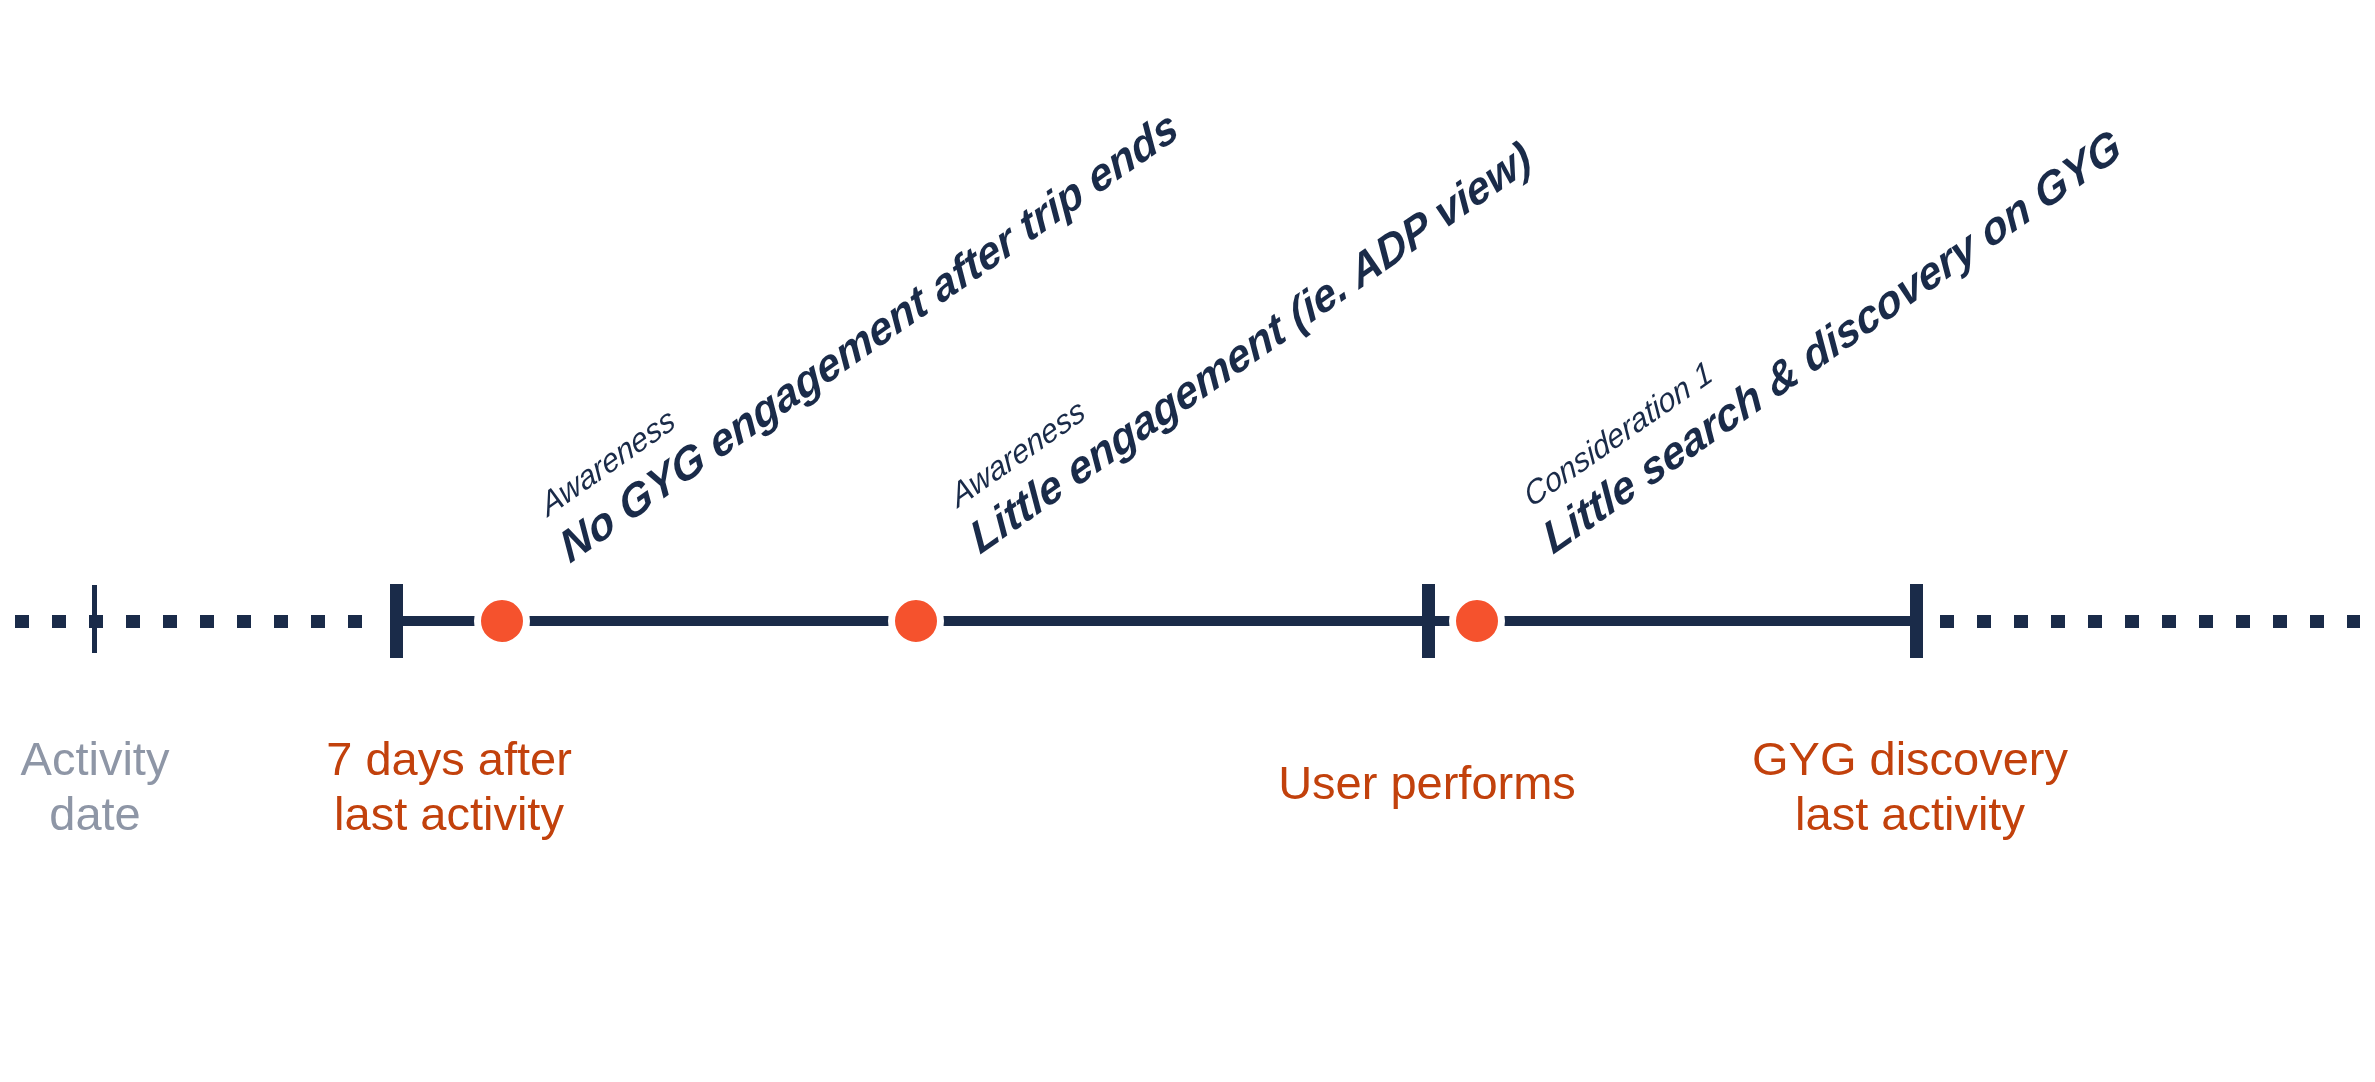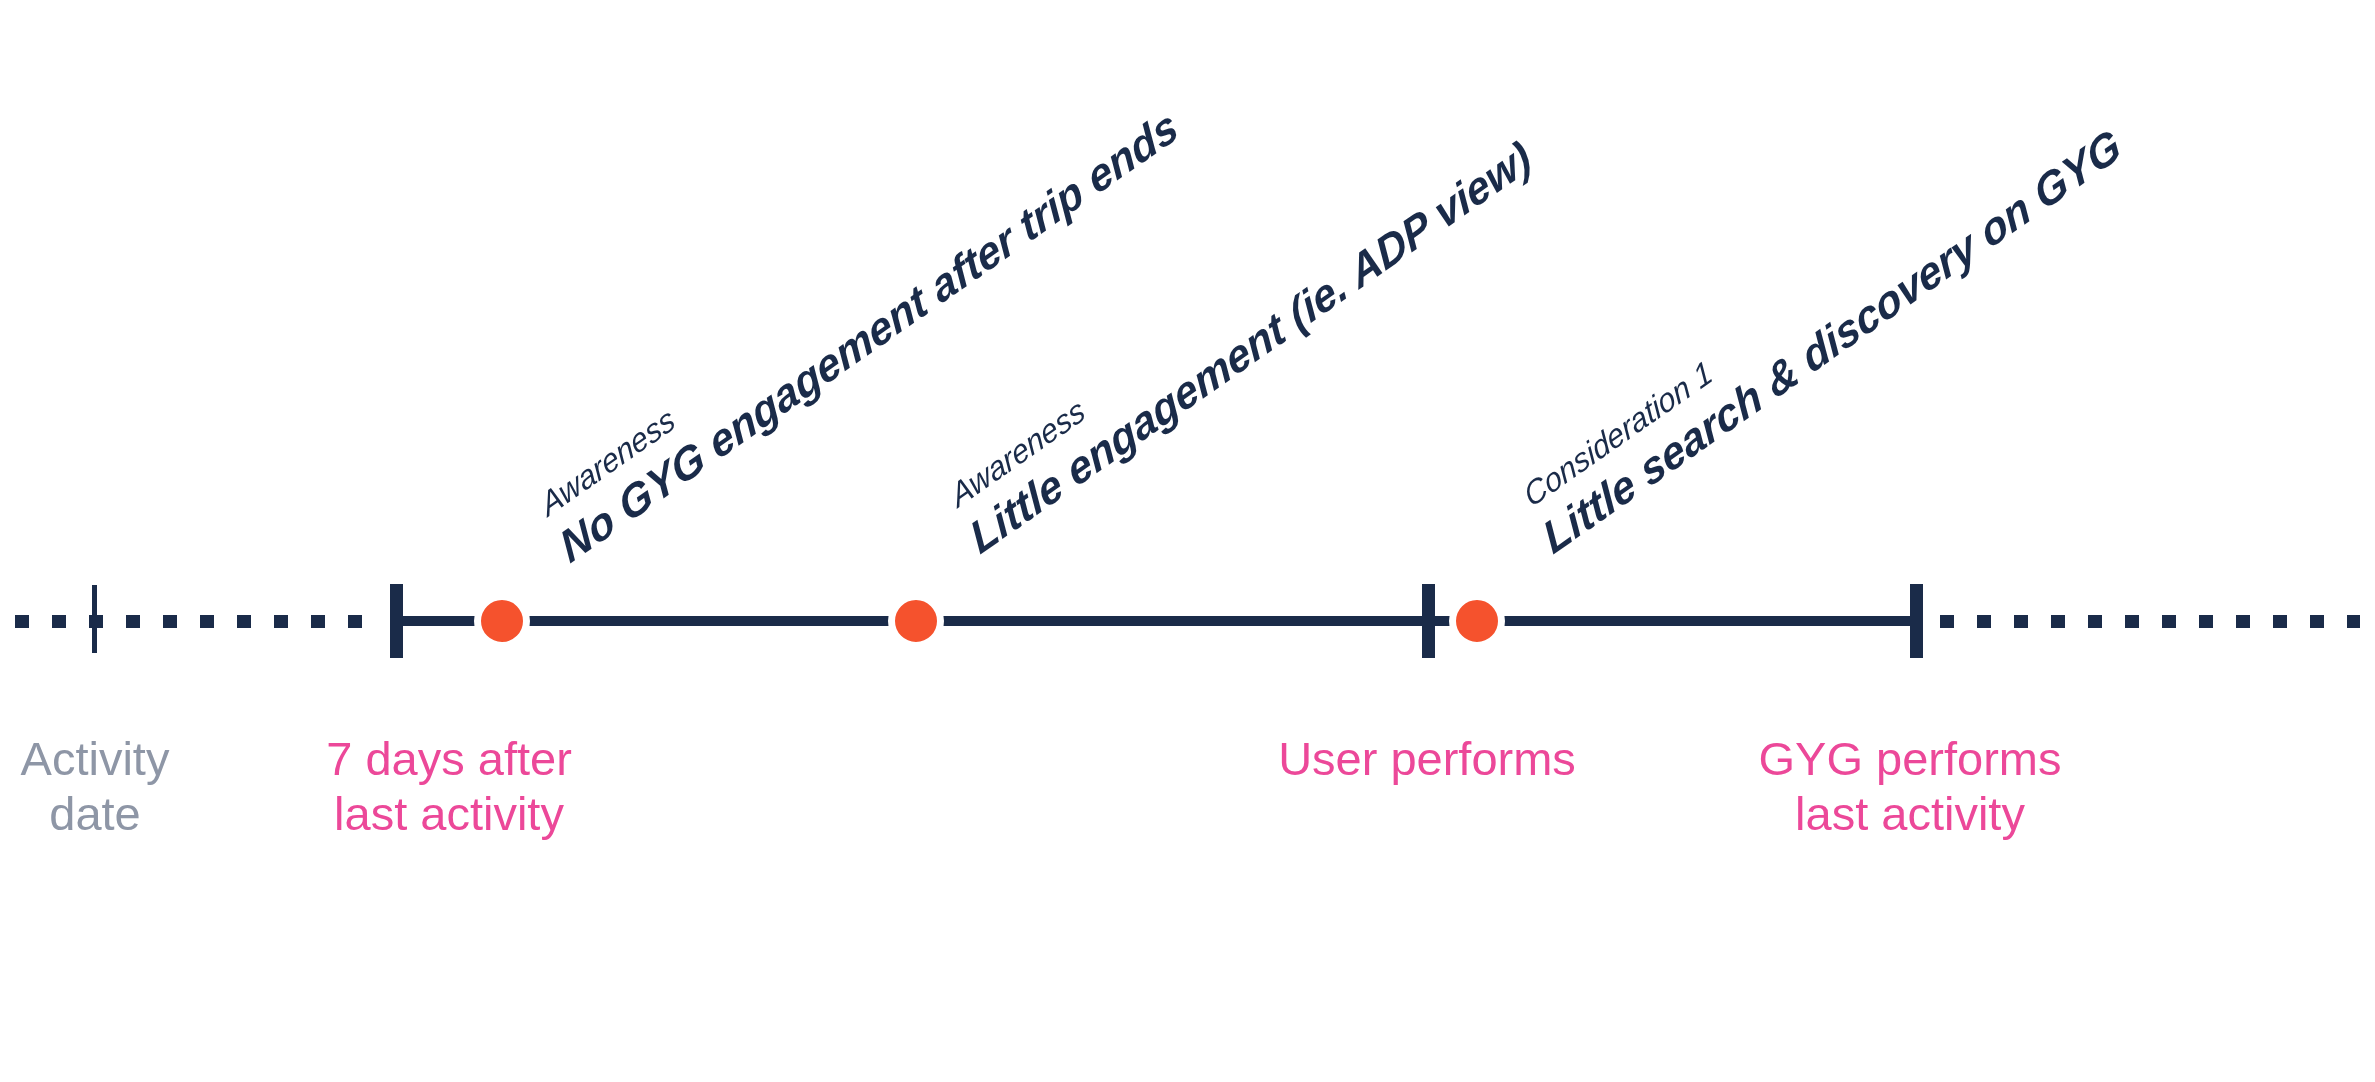--- a/index.html
+++ b/index.html
@@ -50,21 +50,21 @@
     border-radius: 50%;
     z-index: 3;
   }
 
   
   .m-label {
     position: absolute;
     width: 620px;
     top: 731px;
     text-align: center;
-    color: #ec4899;
+    color: #c2410c;
     font-size: 47px;
     line-height: 55px;
     letter-spacing: 0px;
   }
   .m-label.grey { color: #8e96a6; }
 
   
   .phase {
     position: absolute;
     transform: rotate(-35deg) skewX(-10deg);
@@ -121,22 +121,22 @@
   <div class="m-label grey" style="left: -215px;">
     <div>Activity</div>
     <div>date</div>
   </div>
 
   <div class="m-label" style="left: 139px;">
     <div>7 days after</div>
     <div>last activity</div>
   </div>
 
-  <div class="m-label" style="left: 1117px;">
+  <div class="m-label" style="left: 1117px; margin-top: 24px;">
     <div>User performs</div>
   </div>
 
   <div class="m-label" style="left: 1600px;">
-    <div>GYG performs</div>
+    <div>GYG discovery</div>
     <div>last activity</div>
   </div>
 
 </div>
 
 </body></html>

